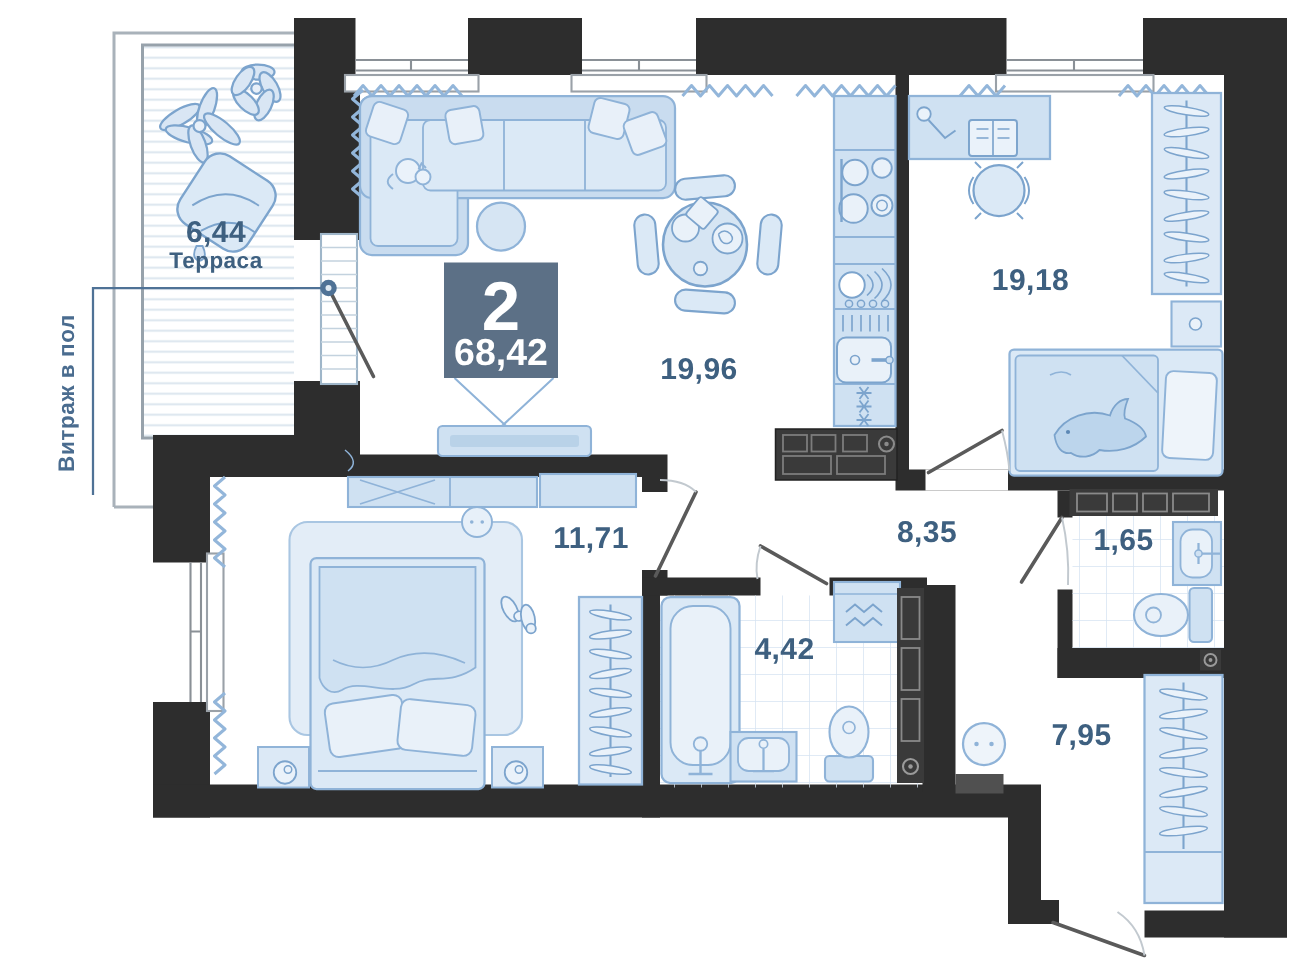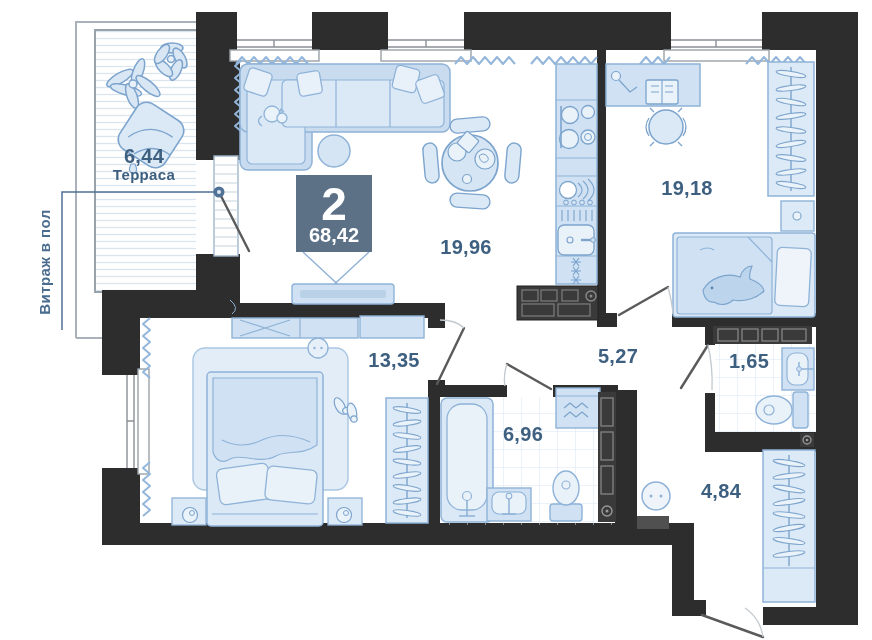--- a/index.html
+++ b/index.html
@@ -6,21 +6,21 @@
   #stage{position:relative;width:872px;height:640px;background:#ffffff;overflow:hidden;
          font-family:"Liberation Sans", sans-serif;}
   #plan-svg{position:absolute;left:0;top:0;}
   .lbl{position:absolute;transform:translate(-50%,-50%);color:#3e6080;font-weight:700;
        font-size:20px;letter-spacing:.3px;white-space:nowrap;z-index:5;}
   .lbl-small{font-size:15px;}
   .badge{position:absolute;left:296px;top:175px;width:76px;height:77px;background:#5c7086;
          color:#ffffff;display:flex;flex-direction:column;align-items:center;justify-content:center;
          z-index:5;}
   .badge .num{font-size:46px;font-weight:700;line-height:42px;}
-  .badge .area{font-size:20px;font-weight:600;line-height:20px;}
+  .badge .area{font-size:25px;font-weight:600;line-height:20px;}
   .vitrazh{position:absolute;left:-29px;top:252px;width:150px;height:20px;text-align:center;
            transform:rotate(-90deg);color:#4a6c8f;font-weight:600;font-size:15px;
            letter-spacing:.4px;white-space:nowrap;z-index:5;}
 </style>
 </head>
 <body>
 
 <div id="stage">
 
 <svg id="plan-svg" width="872" height="640" viewBox="0 0 872 640">
@@ -393,25 +393,25 @@
     <path d="M62,330 V192 H214" fill="none" stroke="#4f7296" stroke-width="1.5"></path>
     <circle cx="219" cy="192" r="5.5" fill="#4f7296"></circle>
     <circle cx="219" cy="192" r="2" fill="#dfe9f2"></circle>
   </g>
 </svg>
 
 <div class="lbl" style="left:144px;top:156px;">6,44</div>
 <div class="lbl lbl-small" style="left:144px;top:174px;">Терраса</div>
 <div class="lbl" style="left:466px;top:247px;">19,96</div>
 <div class="lbl" style="left:687px;top:188px;">19,18</div>
-<div class="lbl" style="left:394px;top:360px;">13,35</div>
-<div class="lbl" style="left:618px;top:356px;">5,27</div>
+<div class="lbl" style="left:394px;top:360px;">11,71</div>
+<div class="lbl" style="left:618px;top:356px;">8,35</div>
 <div class="lbl" style="left:749px;top:361px;">1,65</div>
-<div class="lbl" style="left:523px;top:434px;">6,96</div>
-<div class="lbl" style="left:721px;top:491px;">4,84</div>
+<div class="lbl" style="left:523px;top:434px;">4,42</div>
+<div class="lbl" style="left:721px;top:491px;">7,95</div>
 
 <div class="badge">
   <div class="num">2</div>
   <div class="area">68,42</div>
 </div>
 
 <div class="vitrazh">Витраж в пол</div>
 
 </div>
 

